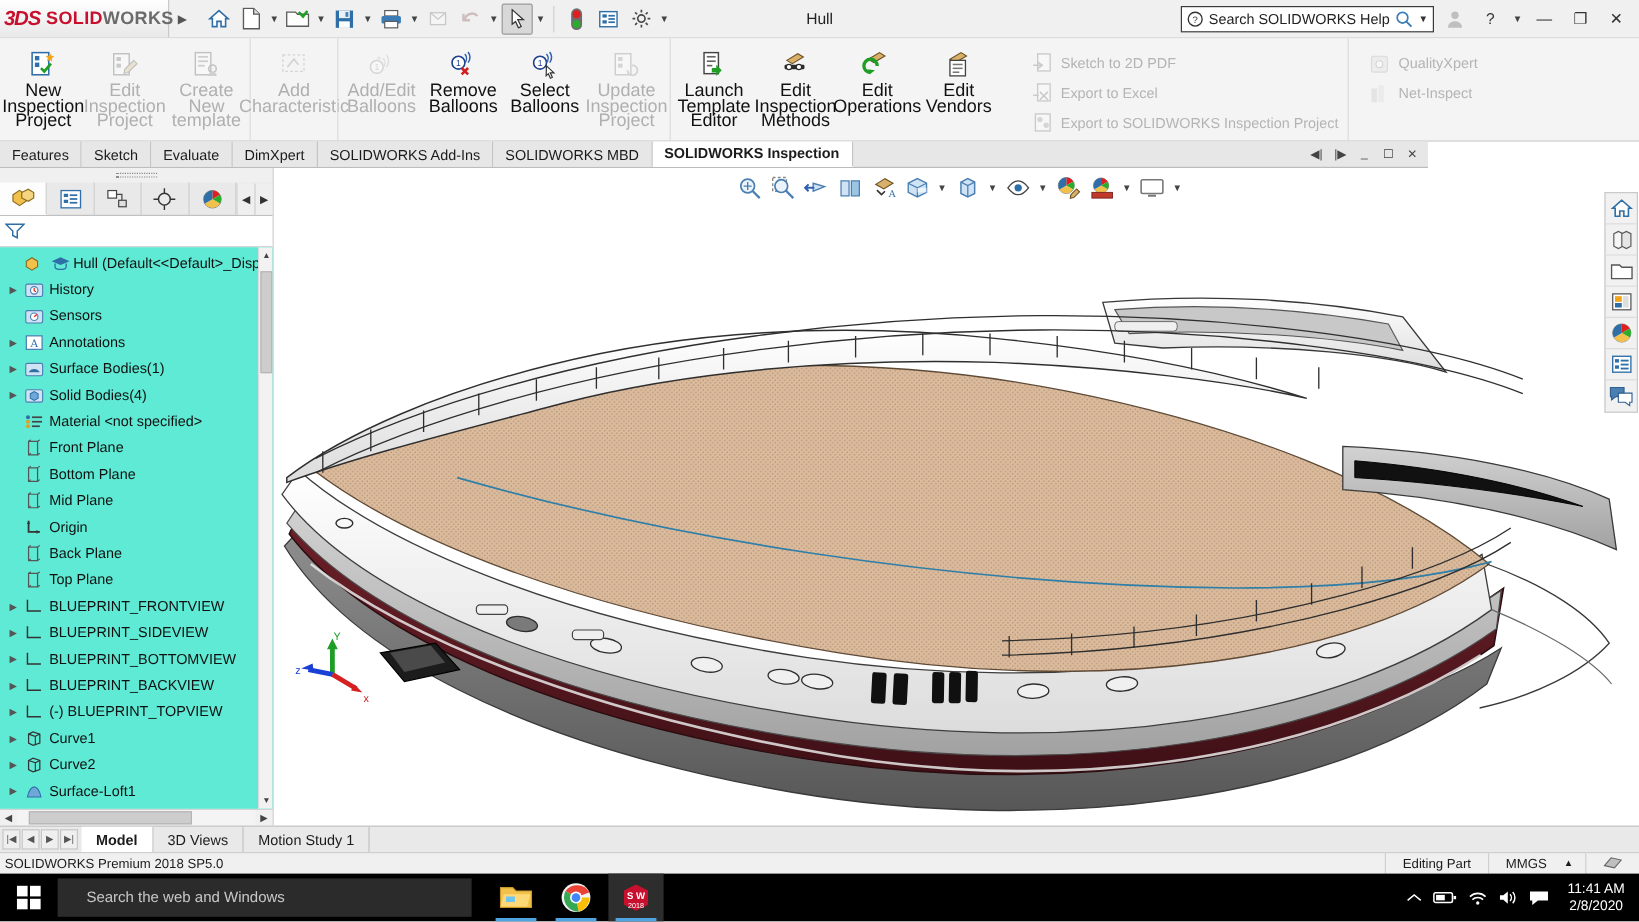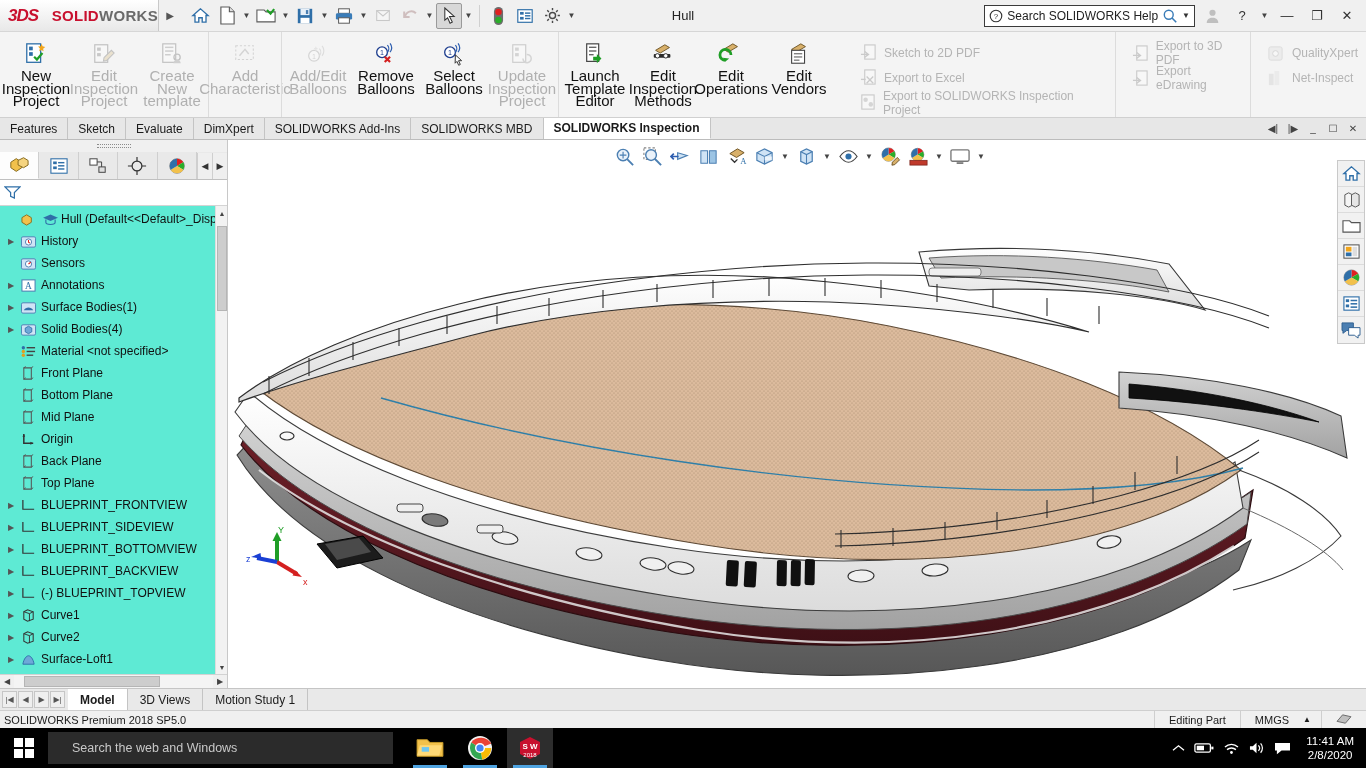--- a/index.html
+++ b/index.html
@@ -13,23 +13,23 @@
   }
   .app { position:relative; width:1366px; height:768px; }
 
   
   .titlebar {
     position:absolute; left:0; top:0; width:1366px; height:32px;
     background:#f0f0f0; border-bottom:1px solid #d6d6d6;
     display:flex; align-items:center;
   }
   .sw-logo-box {
-    width:159px; height:31px; background:linear-gradient(#ffffff,#e8e8e8);
+    width:141px; height:31px; background:linear-gradient(#ffffff,#e8e8e8);
     border-right:1px solid #c9c9c9; display:flex; align-items:center;
-    justify-content:space-between; gap:5px; padding-left:8px;
+    justify-content:center; gap:5px; padding-left:8px;
   }
   .sw-3ds { color:#c8102e; font-weight:bold; font-size:17px; font-style:italic; letter-spacing:-1px;}
   .sw-name { font-size:15px; font-weight:bold; letter-spacing:.3px; }
   .sw-name .b { color:#c8102e; }
   .sw-name .g { color:#6b6b6b; }
   .tb-expander { width:22px; text-align:center; color:#555; font-size:10px; cursor:default;}
   .tb-sep { width:1px; height:22px; background:#d0d0d0; margin:0 4px; }
   .tb-icons { display:flex; align-items:center; gap:1px; padding-left:6px;}
   .tbtn {
     width:26px; height:26px; display:flex; align-items:center; justify-content:center;
@@ -65,21 +65,21 @@
   .rbtn.dis .lbl { color:#b0b0b0; }
   .rbtn.dis .ico { opacity:.35; }
   .ico { width:26px; height:26px; display:flex; align-items:center; justify-content:center;}
   .exports { display:flex; flex-direction:column; justify-content:center; padding:6px 8px 0 14px; gap:3px;}
   .exprow { display:flex; align-items:center; gap:7px; height:22px; cursor:default;}
   .exprow .etxt { font-size:12px; color:#b4b4b4; }
   .exprow .eico { opacity:.33; width:18px; height:18px; display:flex;align-items:center;justify-content:center;}
 
   
   .tabrow {
-    position:absolute; left:0; top:118px; width:1366px; height:22px;
+    position:absolute; left:0; top:118px; width:1190px; height:22px;
     background:#e7e7e7; border-bottom:1px solid #bcbcbc; display:flex; align-items:stretch;
   }
   .tab {
     padding:0 10px; display:flex; align-items:center; font-size:12px; color:#1b1b1b;
     border-right:1px solid #c4c4c4; cursor:default; background:#e7e7e7;
   }
   .tab.active { background:#ffffff; font-weight:bold; border-bottom:1px solid #fff; }
   .tabrow-right { margin-left:auto; display:flex; align-items:center; gap:2px; padding-right:4px;}
   .trbtn { width:18px;height:18px;display:flex;align-items:center;justify-content:center;
            font-size:10px;color:#444;cursor:default;}
@@ -473,40 +473,20 @@
           <svg width="17" height="17" viewBox="0 0 18 18">
               <rect x="3" y="1" width="13" height="15" fill="#fff" stroke="#777" stroke-width="1.2"></rect>
               <circle cx="7" cy="6" r="2.4" fill="#999"></circle>
               <circle cx="12.5" cy="11" r="2.4" fill="#999"></circle>
             </svg>
         </span>
         <span class="etxt">Export to SOLIDWORKS Inspection Project</span>
       </div>
     </div>
 
-    <div class="exports" style="border-left:1px solid #dcdcdc; margin-left:10px; padding-left:16px; justify-content:flex-start; padding-top:10px">
-      <div class="exprow">
-        <span class="eico">
-          <svg width="17" height="17" viewBox="0 0 18 18">
-              <rect x="5" y="1" width="11" height="15" fill="#fff" stroke="#777" stroke-width="1.2"></rect>
-              <path d="M1 11h7M5 8l4 3-4 3" fill="none" stroke="#777" stroke-width="1.4"></path>
-            </svg>
-        </span>
-        <span class="etxt">Export to 3D PDF</span>
-      </div>
-      <div class="exprow">
-        <span class="eico">
-          <svg width="17" height="17" viewBox="0 0 18 18">
-              <rect x="5" y="1" width="11" height="15" fill="#fff" stroke="#777" stroke-width="1.2"></rect>
-              <path d="M1 11h7M5 8l4 3-4 3" fill="none" stroke="#777" stroke-width="1.4"></path>
-            </svg>
-        </span>
-        <span class="etxt">Export eDrawing</span>
-      </div>
-    </div>
 
     <div class="exports" style="border-left:1px solid #dcdcdc; padding-left:16px; justify-content:flex-start; padding-top:10px">
       <div class="exprow">
         <span class="eico">
           <svg width="17" height="17" viewBox="0 0 18 18">
               <rect x="2" y="2" width="14" height="14" rx="2" fill="#dcdcdc" stroke="#aaa"></rect>
               <circle cx="9" cy="9" r="3" fill="#fff" stroke="#999"></circle>
             </svg>
         </span>
         <span class="etxt">QualityXpert</span>

